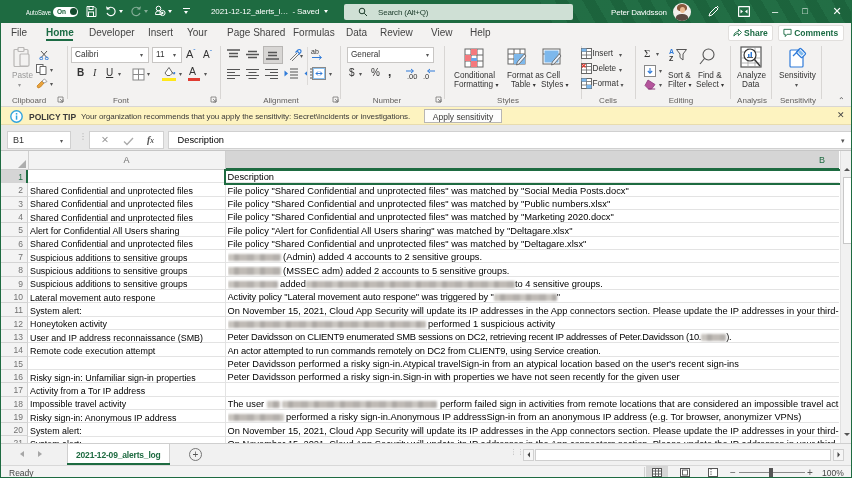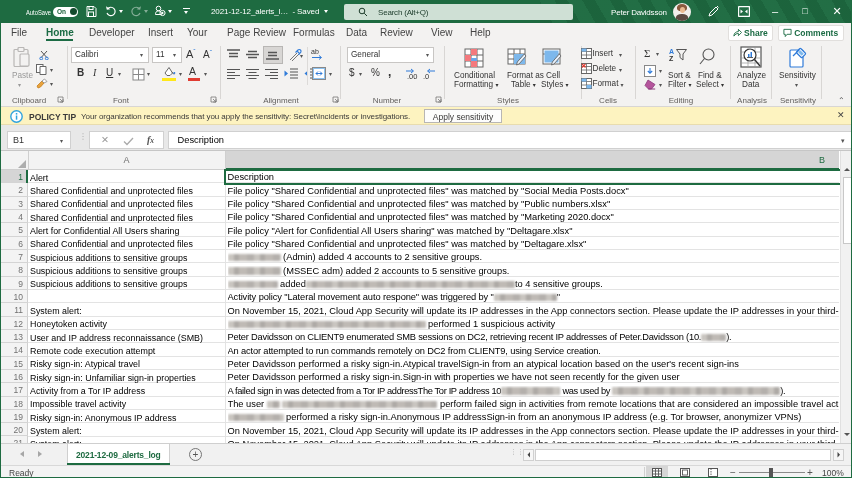--- a/index.html
+++ b/index.html
@@ -118,21 +118,21 @@
     <div class="winbtn" style="left:760px;">–</div>
     <div class="winbtn" style="left:790px;font-size:9px;">□</div>
     <div class="winbtn" style="left:822px;">✕</div>
   </div>
   <div id="tabrow">
     <span class="rtab" style="left:10px">File</span>
     <span class="rtab active" style="left:45px">Home</span>
     <span class="rtab" style="left:88px">Developer</span>
     <span class="rtab" style="left:147px">Insert</span>
     <span class="rtab" style="left:186px">Your</span>
-    <span class="rtab" style="left:226px">Page Review</span>
+    <span class="rtab" style="left:226px">Page Shared</span>
     <span class="rtab" style="left:292px">Formulas</span>
     <span class="rtab" style="left:345px">Data</span>
     <span class="rtab" style="left:379px">Review</span>
     <span class="rtab" style="left:430px">View</span>
     <span class="rtab" style="left:469px">Help</span>
     <div id="homeline"></div>
     <div class="topbtn" style="left:727px;width:44.5px;">
       <svg style="display:inline-block;vertical-align:-1px" width="9" height="9" viewBox="0 0 10 10">
           <path d="M1 9 C1 5.5 3.5 4 6 4 V1.5 L9.5 5 6 8.5 V6 C4 6 2.5 7 1 9z" fill="none" stroke="#1b6b44" stroke-width="1"></path>
         </svg> Share</div>
@@ -488,21 +488,20 @@
       <div style="position:absolute;left:27px;top:218.05px;width:811px;height:0.8px;background:#e3e3e3;"></div>
       <div style="position:absolute;left:27px;top:231.38px;width:811px;height:0.8px;background:#e3e3e3;"></div>
       <div style="position:absolute;left:27px;top:244.71px;width:811px;height:0.8px;background:#e3e3e3;"></div>
       <div style="position:absolute;left:27px;top:258.04px;width:811px;height:0.8px;background:#e3e3e3;"></div>
       <div style="position:absolute;left:27px;top:271.37px;width:811px;height:0.8px;background:#e3e3e3;"></div>
       <div style="position:absolute;left:27px;top:284.70px;width:811px;height:0.8px;background:#e3e3e3;"></div>
       <div style="position:absolute;left:27px;top:298.03px;width:811px;height:0.8px;background:#e3e3e3;"></div>
     </div>
     <div id="grid">
       <div class="gridrow" style="top:18.90px;height:15.6px;">
-          <span class="cellA">Alert</span>
           <span class="cellB">Description</span>
         </div>
       <div class="gridrow" style="top:32.23px;height:15.6px;">
           <span class="cellA">Shared Confidential and unprotected files</span>
           <span class="cellB">File policy "Shared Confidential and unprotected files" was matched by "Social Media Posts.docx"</span>
         </div>
       <div class="gridrow" style="top:45.56px;height:15.6px;">
           <span class="cellA">Shared Confidential and unprotected files</span>
           <span class="cellB">File policy "Shared Confidential and unprotected files" was matched by "Public numbers.xlsx"</span>
         </div>
@@ -524,49 +523,48 @@
         </div>
       <div class="gridrow" style="top:112.21px;height:15.6px;">
           <span class="cellA">Suspicious additions to sensitive groups</span>
           <span class="cellB"><span class="blur" style="width:53px"></span> (MSSEC adm) added 2 accounts to 5 sensitive groups.</span>
         </div>
       <div class="gridrow" style="top:125.54px;height:15.6px;">
           <span class="cellA">Suspicious additions to sensitive groups</span>
           <span class="cellB"><span class="blur" style="width:50px"></span> added<span class="blur" style="width:209px"></span>to 4 sensitive groups.</span>
         </div>
       <div class="gridrow" style="top:138.87px;height:15.6px;">
+          <span class="cellA">Lateral movement auto respone</span>
           <span class="cellB" style="letter-spacing:-0.1px">Activity policy "Lateral movement auto respone" was triggered by "<span class="blur" style="width:63px"></span>"</span>
         </div>
       <div class="gridrow" style="top:152.20px;height:15.6px;">
           <span class="cellA">System alert:</span>
           <span class="cellB">On November 15, 2021, Cloud App Security will update its IP addresses in the App connectors section. Please update the IP addresses in your third-party</span>
         </div>
       <div class="gridrow" style="top:165.53px;height:15.6px;">
           <span class="cellA">Honeytoken activity</span>
           <span class="cellB"><span class="blur" style="width:198px"></span> performed 1 suspicious activity</span>
         </div>
       <div class="gridrow" style="top:178.86px;height:15.6px;">
           <span class="cellA">User and IP address reconnaissance (SMB)</span>
           <span class="cellB" style="letter-spacing:-0.21px">Peter Davidsson on CLIENT9 enumerated SMB sessions on DC2, retrieving recent IP addresses of Peter.Davidsson (10.<span class="blur" style="width:25px"></span>).</span>
         </div>
       <div class="gridrow" style="top:192.19px;height:15.6px;">
           <span class="cellA">Remote code execution attempt</span>
           <span class="cellB" style="letter-spacing:-0.15px">An actor attempted to run commands remotely on DC2 from CLIENT9, using Service creation.</span>
         </div>
       <div class="gridrow" style="top:205.52px;height:15.6px;">
-          <span class="cellA">Risky sign-in: Atypical travel</span>
           <span class="cellB">Peter Davidsson performed a risky sign-in.Atypical travelSign-in from an atypical location based on the user's recent sign-ins</span>
         </div>
       <div class="gridrow" style="top:218.85px;height:15.6px;">
           <span class="cellA">Risky sign-in: Unfamiliar sign-in properties</span>
           <span class="cellB">Peter Davidsson performed a risky sign-in.Sign-in with properties we have not seen recently for the given user</span>
         </div>
       <div class="gridrow" style="top:232.18px;height:15.6px;">
           <span class="cellA">Activity from a Tor IP address</span>
-          <span class="cellB" style="letter-spacing:-0.36px">A failed sign in was detected from a Tor IP addressThe Tor IP address 10<span class="blur" style="width:59px"></span> was used by <span class="blur" style="width:168px"></span>).</span>
         </div>
       <div class="gridrow" style="top:245.51px;height:15.6px;">
           <span class="cellA">Impossible travel activity</span>
           <span class="cellB">The user <span class="blur" style="width:13px"></span> <span class="blur" style="width:155px"></span> perform failed sign in activities from remote locations that are considered an impossible travel act</span>
         </div>
       <div class="gridrow" style="top:258.84px;height:15.6px;">
           <span class="cellA">Risky sign-in: Anonymous IP address</span>
           <span class="cellB"><span class="blur" style="width:56px"></span> performed a risky sign-in.Anonymous IP addressSign-in from an anonymous IP address (e.g. Tor browser, anonymizer VPNs)</span>
         </div>
       <div class="gridrow" style="top:272.17px;height:15.6px;">

